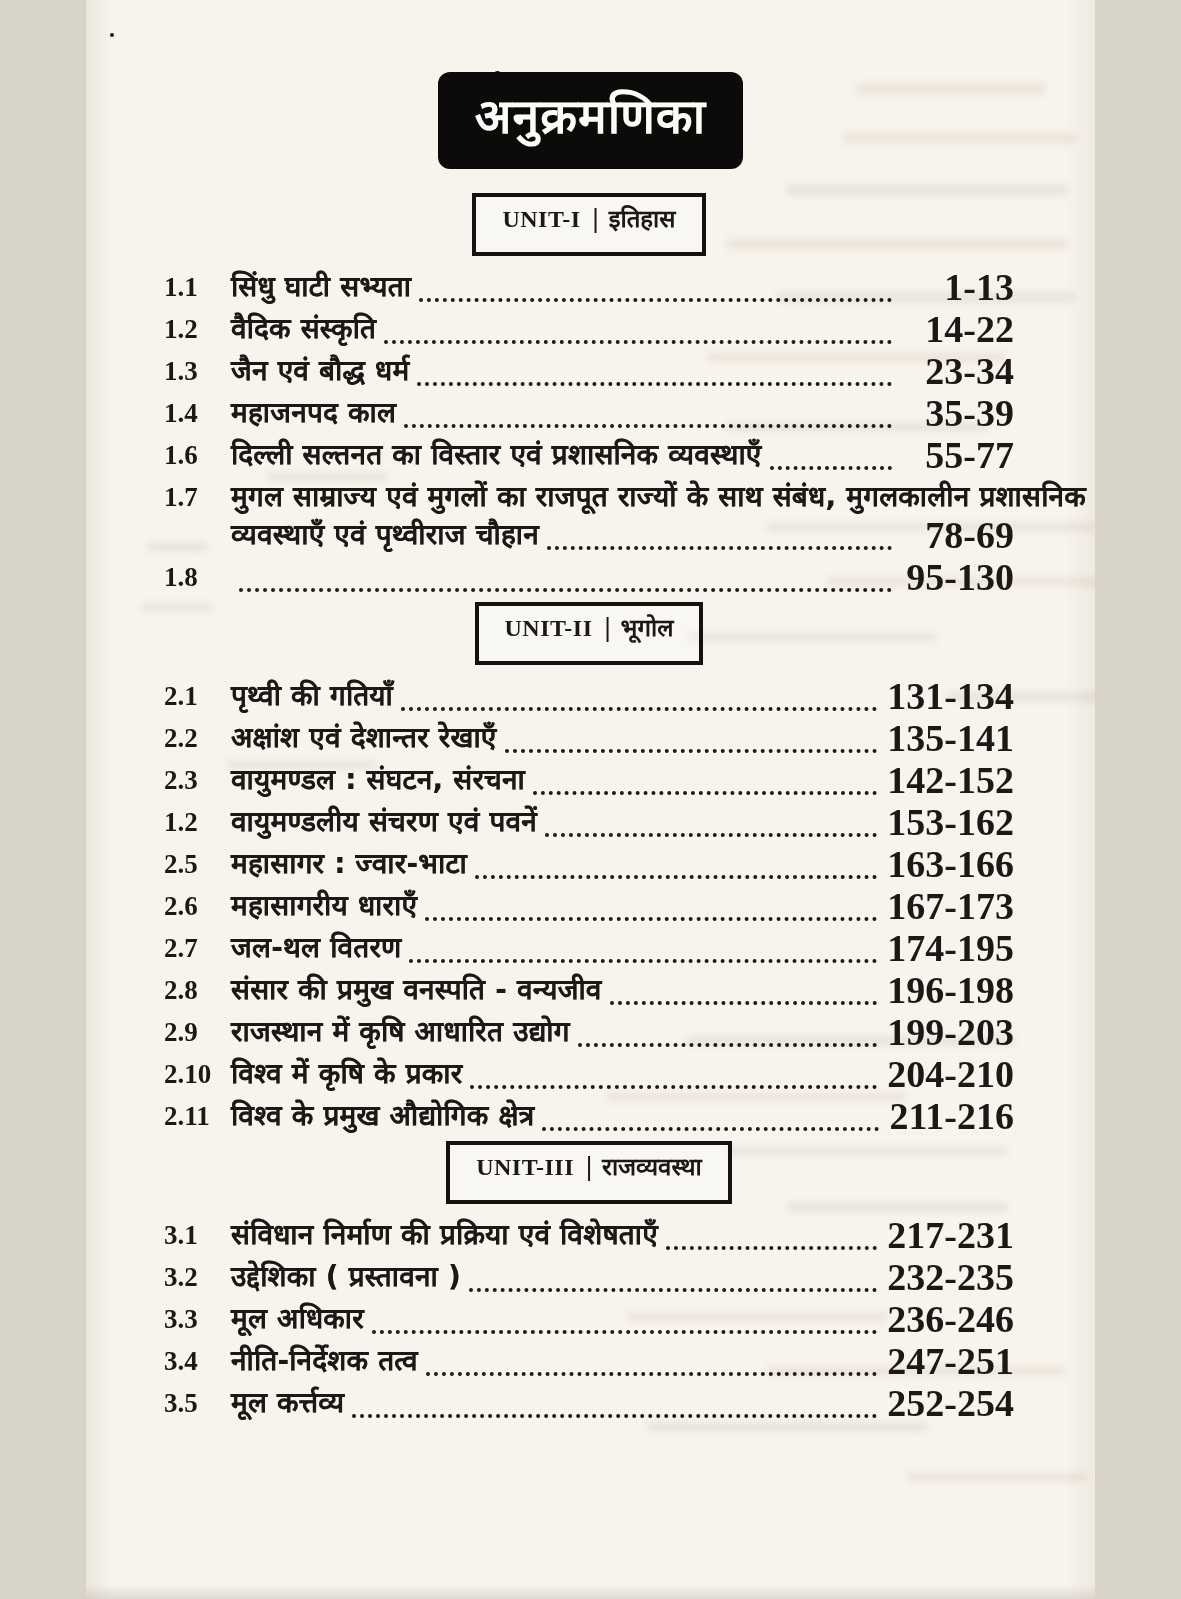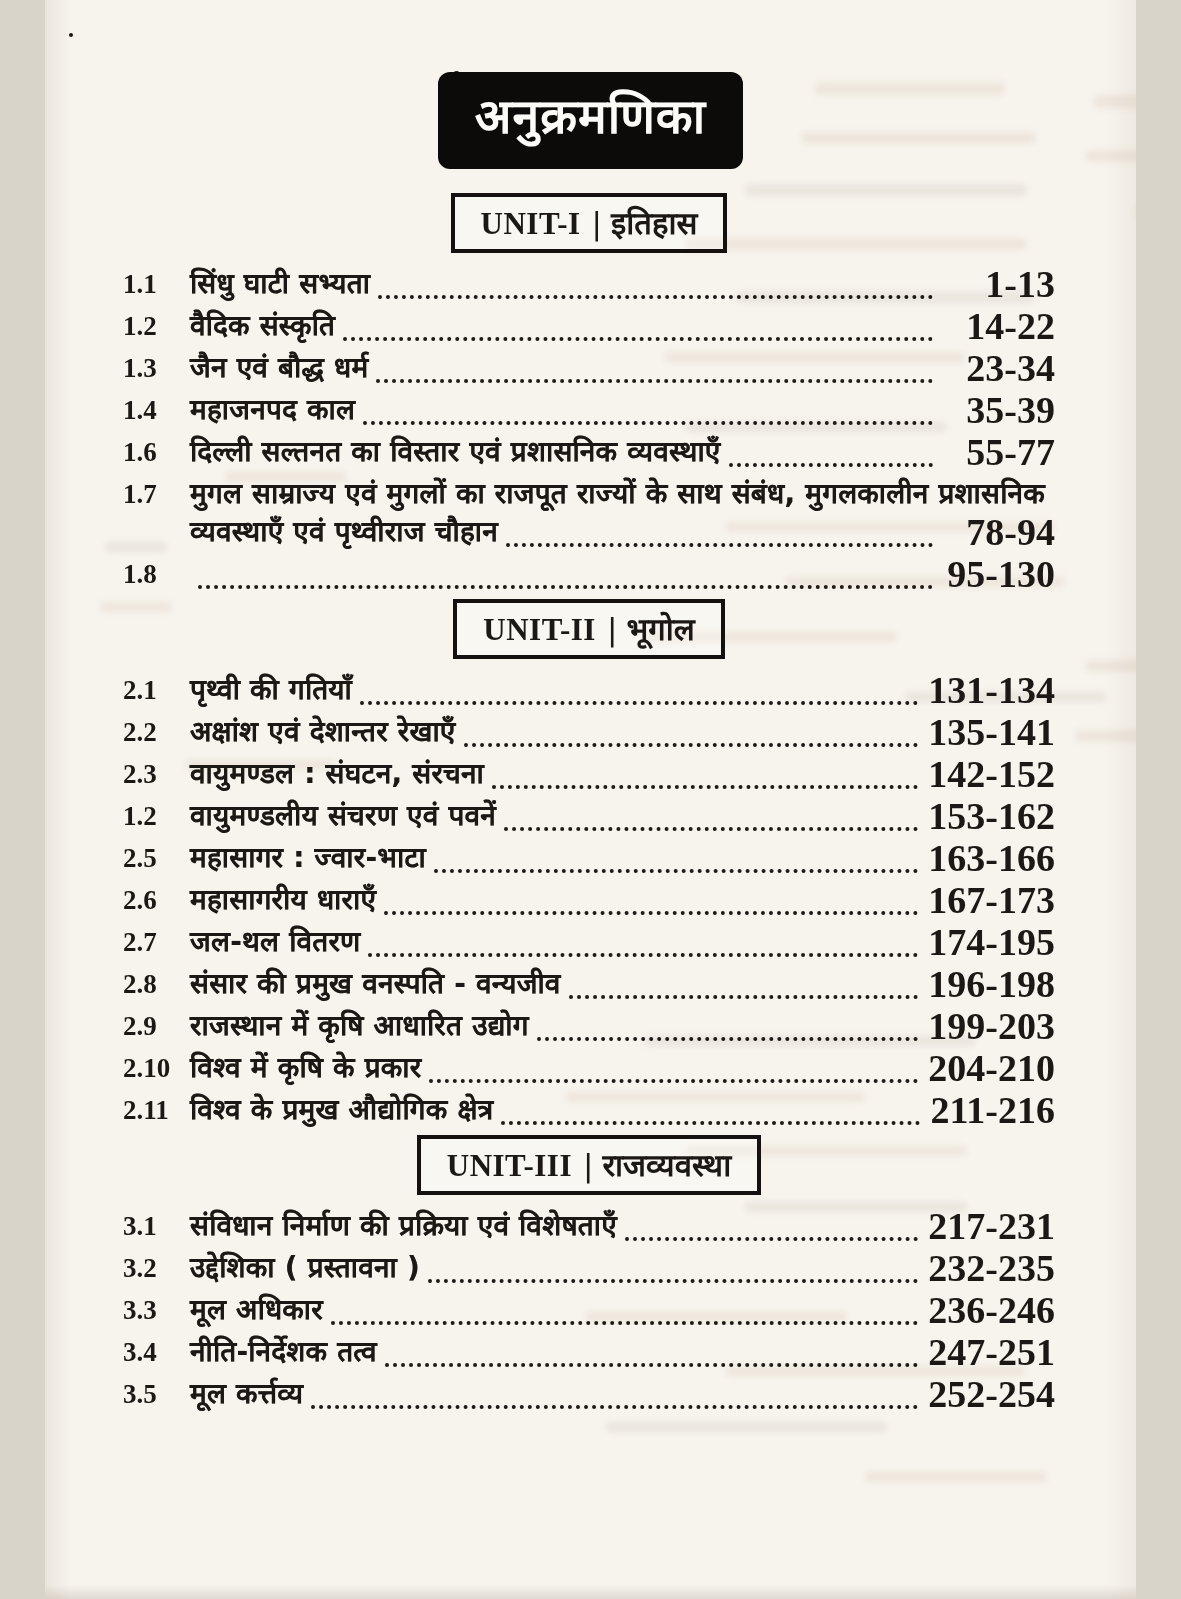--- a/index.html
+++ b/index.html
@@ -1,18 +1,18 @@
 <!DOCTYPE html>
 <html lang="hi"><head>
 <meta charset="utf-8">
 <style>
   html,body { margin:0; padding:0; background:#d9d4ca; }
   .page {
     position:relative;
-    width:1091px; height:1599px;
+    width:1009px; height:1599px;
     margin:0 auto;
     background:
       linear-gradient(90deg, rgba(190,175,160,.22) 0px, rgba(0,0,0,0) 26px),
       linear-gradient(270deg, rgba(200,185,170,.18) 0px, rgba(0,0,0,0) 30px),
       linear-gradient(0deg, rgba(150,140,125,.25) 0px, rgba(0,0,0,0) 14px),
       #f7f4ed;
     overflow:hidden;
     font-family:"DejaVu Sans", sans-serif;
     color:#1c1815;
   }
@@ -34,22 +34,22 @@
     font-size:48px; font-weight:700; line-height:1.15;
     padding:10px 30px 18px 30px;
     letter-spacing:1px;
   }
   
   .unit-header-wrap { text-align:center; margin:24px 0 14px 0; }
   .unit + .unit .unit-header-wrap { margin:8px 0 14px 0; }
   .unit-header {
     display:inline-block;
     border:4px solid #141110;
-    padding:4px 26px 6px 26px;
-    font-size:31px; font-weight:700;
+    padding:4px 26px 18px 26px;
+    font-size:24px; font-weight:700;
     background:rgba(255,255,255,.25);
   }
   .unit-label {
     font-family:"Liberation Serif","DejaVu Serif",serif;
     font-weight:700; letter-spacing:.5px;
   }
   .unit-sep { font-weight:400; padding:0 9px 0 11px; }
   .unit-subject { font-weight:700; }
   
   main { position:relative; padding:0 81px 0 78px; }
@@ -169,21 +169,21 @@
 
   <div class="row2">
     <div class="row">
       <span class="num">1.7</span>
       <span class="title">मुगल साम्राज्य एवं मुगलों का राजपूत राज्यों के साथ संबंध, मुगलकालीन प्रशासनिक</span>
     </div>
     <div class="row">
       <span class="num"></span>
       <span class="title">व्यवस्थाएँ एवं पृथ्वीराज चौहान</span>
       <span class="dots"></span>
-      <span class="pages">78-94</span>
+      <span class="pages">78-69</span>
     </div>
   </div>
 
   <div class="row">
     <span class="num">1.8</span>
     <span class="dots"></span>
     <span class="pages">95-130</span>
   </div>
 </div>
   </section>

